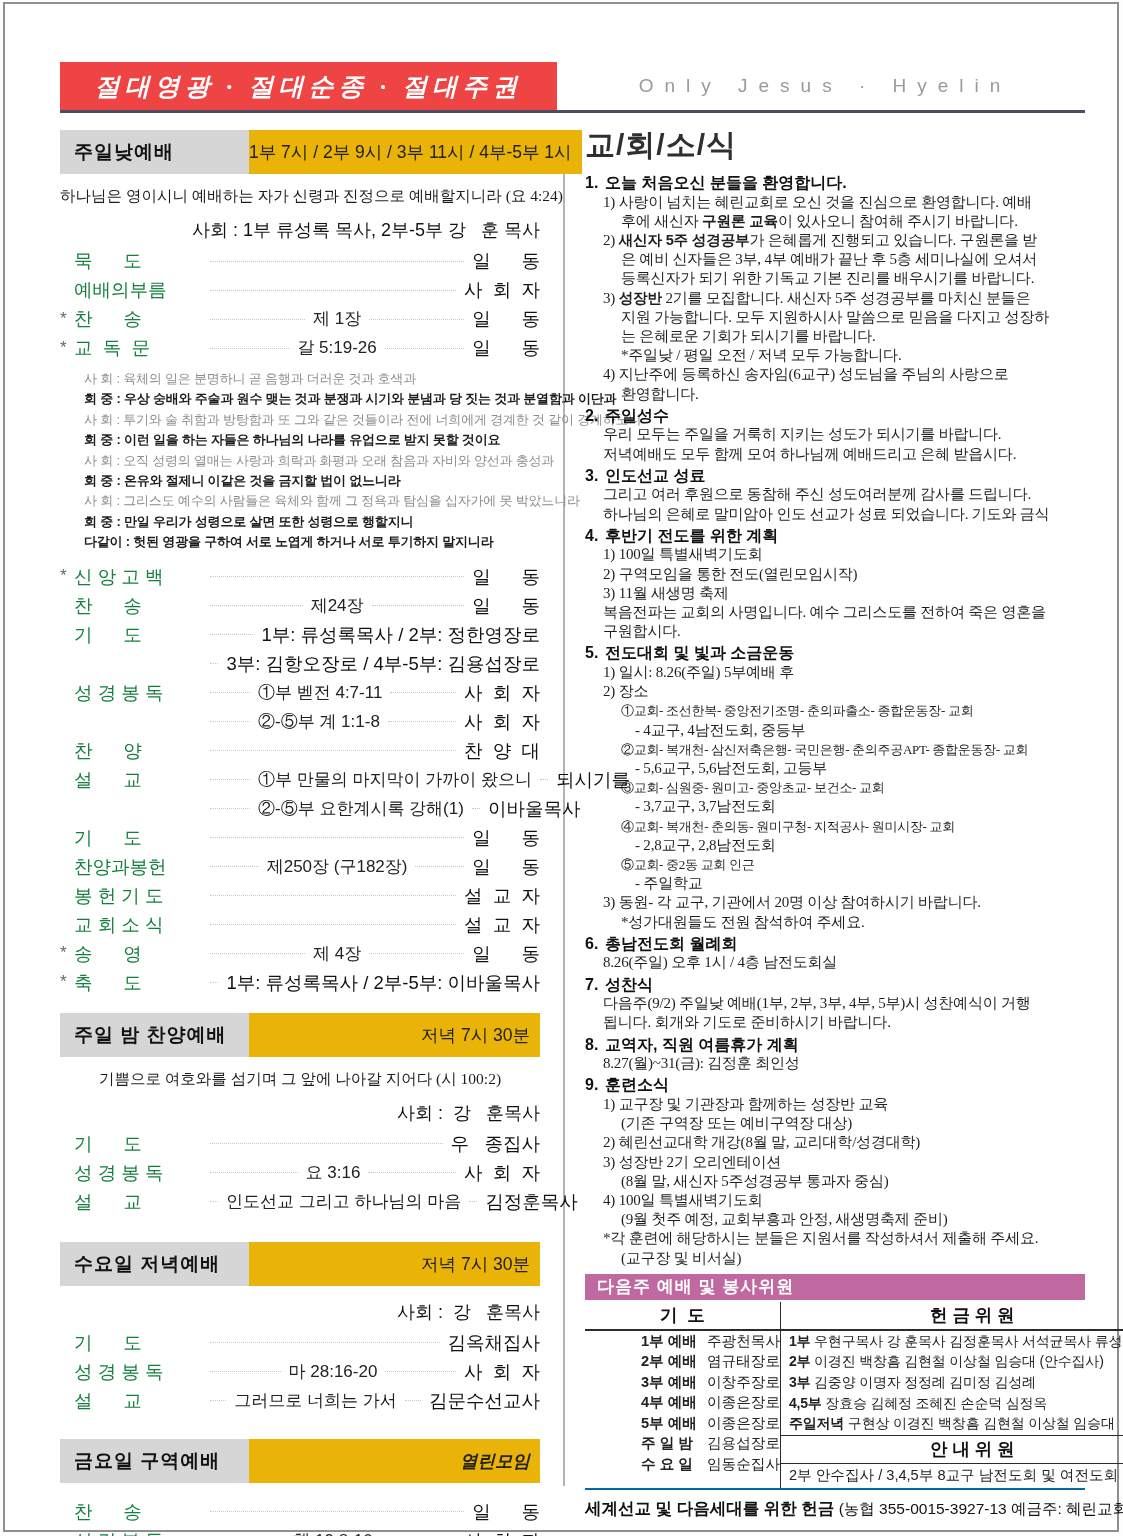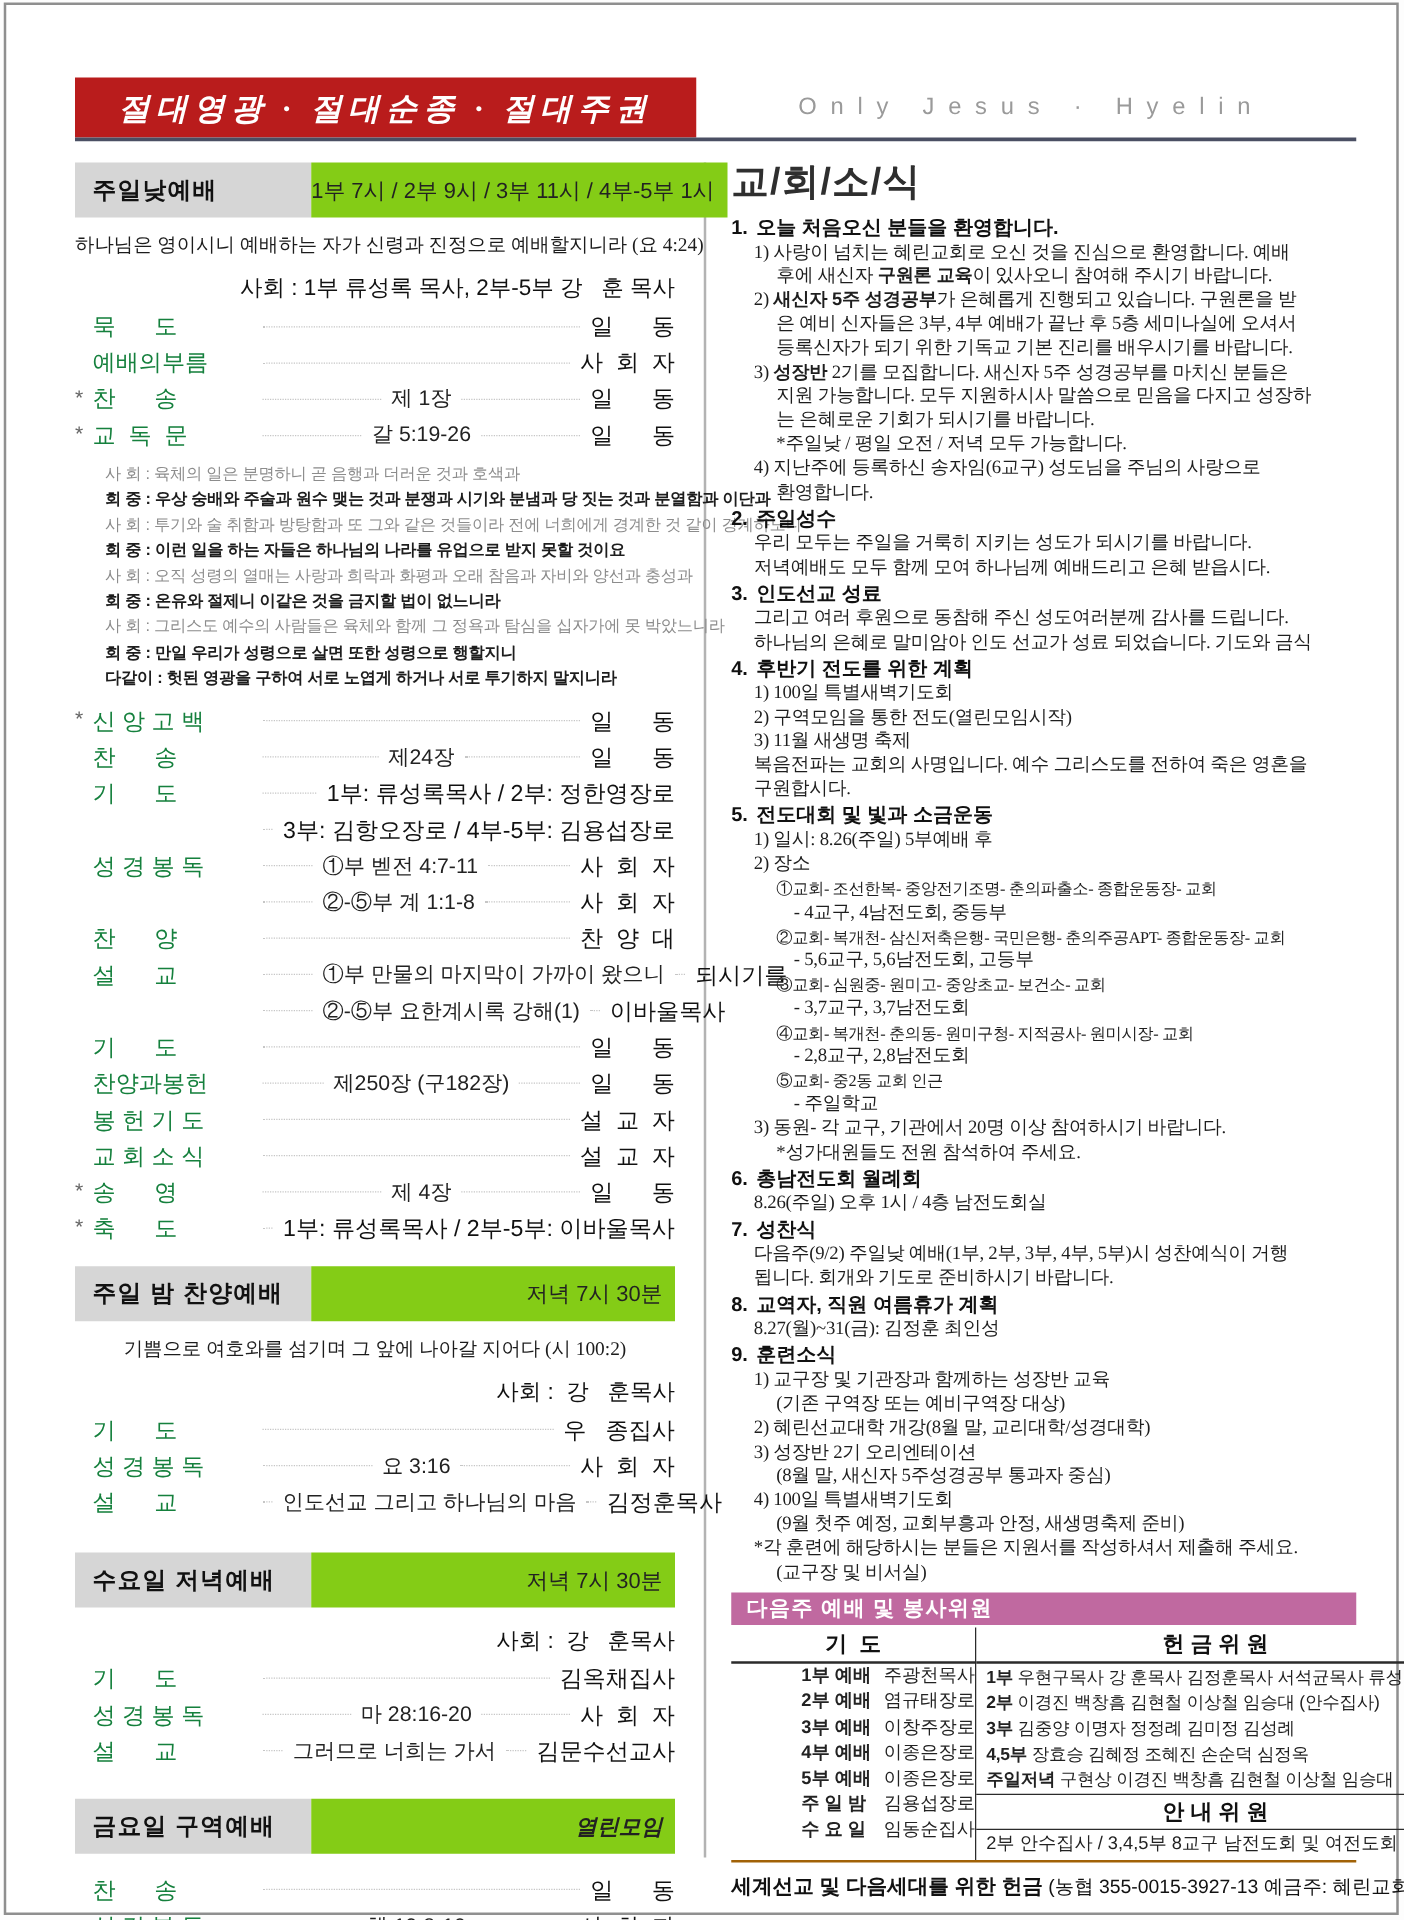--- a/index.html
+++ b/index.html
@@ -1,32 +1,32 @@
 <!DOCTYPE html>
 <html><head>
 <meta charset="utf-8">
 <style>
   html,body{margin:0;padding:0;background:#fdfdfd;width:1123px;height:1536px;overflow:hidden;
     font-family:"Liberation Sans",sans-serif;color:#222;}
   .frame{position:absolute;left:3px;top:2px;right:4px;bottom:4px;border:2px solid #8f8f8f;background:#fff;}
   
-  .banner{position:absolute;left:60px;top:62px;width:497px;height:48px;background:#b91c1c;
+  .banner{position:absolute;left:60px;top:62px;width:497px;height:48px;background:#ef4444;
     display:flex;align-items:center;justify-content:center;}
   .banner .slg{color:#fff;font-family:"Liberation Serif",serif;font-style:italic;font-weight:700;
     font-size:25px;letter-spacing:5px;}
   .tagline{position:absolute;left:565px;top:62px;width:520px;height:48px;display:flex;align-items:center;justify-content:center;}
   .tagline span{color:#9a9a9a;font-size:19px;letter-spacing:11px;}
   .hrule{position:absolute;left:60px;top:110px;width:1025px;height:3px;background:#4a4f63;}
   .vdiv{position:absolute;left:563px;top:130px;width:2px;height:1356px;background:#b3b3b3;}
   
   .leftcol{position:absolute;left:60px;top:130px;width:480px;}
   .secbar{display:flex;height:44px;}
   .secbar .sl{flex:0 0 175px;background:#d6d6d6;font-weight:700;font-size:19px;letter-spacing:1px;
     display:flex;align-items:center;padding-left:14px;color:#111;}
-  .secbar .sr{flex:1;background:#84cc16;display:flex;align-items:center;justify-content:flex-end;
+  .secbar .sr{flex:1;background:#eab308;display:flex;align-items:center;justify-content:flex-end;
     padding-right:10px;font-size:17.5px;color:#222;white-space:pre;}
   .secbar .sr.it{font-style:italic;font-weight:700;}
   .verse{font-family:"Liberation Serif",serif;font-size:15.5px;color:#1c1c1c;text-align:center;
     margin:12px 0 12px 0;height:20px;white-space:nowrap;}
   .modline{font-size:18px;text-align:right;height:24px;margin-bottom:4px;white-space:pre;color:#111;}
   .row{display:flex;align-items:center;height:29px;}
   .row .star{flex:0 0 14px;color:#666;font-size:17px;}
   .row .lbl{flex:0 0 128px;white-space:pre;font-size:18.5px;color:#15803d;}
   .row .dots{flex:1 1 auto;border-bottom:1.5px dotted #c6c6c6;height:1px;margin:0 8px;min-width:8px;align-self:center;}
   .row .dots.fix{flex:0 0 40px;}
@@ -43,21 +43,21 @@
   .news-title{font-size:30px;font-weight:700;color:#2f2f2f;letter-spacing:1px;margin-bottom:10px;height:38px;}
   .news-item{margin-bottom:2px;}
   .news-h{display:flex;font-size:16px;font-weight:700;color:#111;line-height:19.6px;white-space:nowrap;}
   .news-h .news-num{flex:0 0 20px;}
   .ln{font-family:"Liberation Serif",serif;font-size:15px;line-height:19.2px;color:#1e1e1e;
     white-space:nowrap;letter-spacing:-0.2px;}
   .ln .segb{font-weight:700;font-family:"Liberation Sans",sans-serif;font-size:14.6px;}
   .i1{padding-left:18px;}.i2{padding-left:36px;}.i3{padding-left:50px;}
   .ln.sm{font-size:13px;letter-spacing:-0.3px;}
   
-  .tbl{margin-top:6px;border-bottom:2px solid #a16207;}
+  .tbl{margin-top:6px;border-bottom:2px solid #0369a1;}
   .tbl-title{background:#c069a0;color:#fff;font-weight:700;font-size:17px;height:26px;line-height:26px;padding-left:12px;letter-spacing:1px;}
   .tbl-grid{display:flex;margin-top:2px;}
   .tbl-leftcol{flex:0 0 168px;}
   .tbl-rightcol{flex:1;border-left:1.5px solid #2b2b2b;}
   .tbl-h{text-align:center;font-weight:700;font-size:17.5px;border-bottom:2px solid #2b2b2b;
     padding:1px 0 2px 0;white-space:pre;color:#111;}
   .tl{display:flex;font-size:14.6px;line-height:20.5px;padding-left:12px;white-space:pre;}
   .tl .k{font-weight:700;flex:0 0 66px;margin-left:44px;}
   .trw{font-size:14px;line-height:20.6px;padding-left:8px;white-space:nowrap;letter-spacing:-0.2px;}
   .trw .k{font-weight:700;white-space:pre;}

